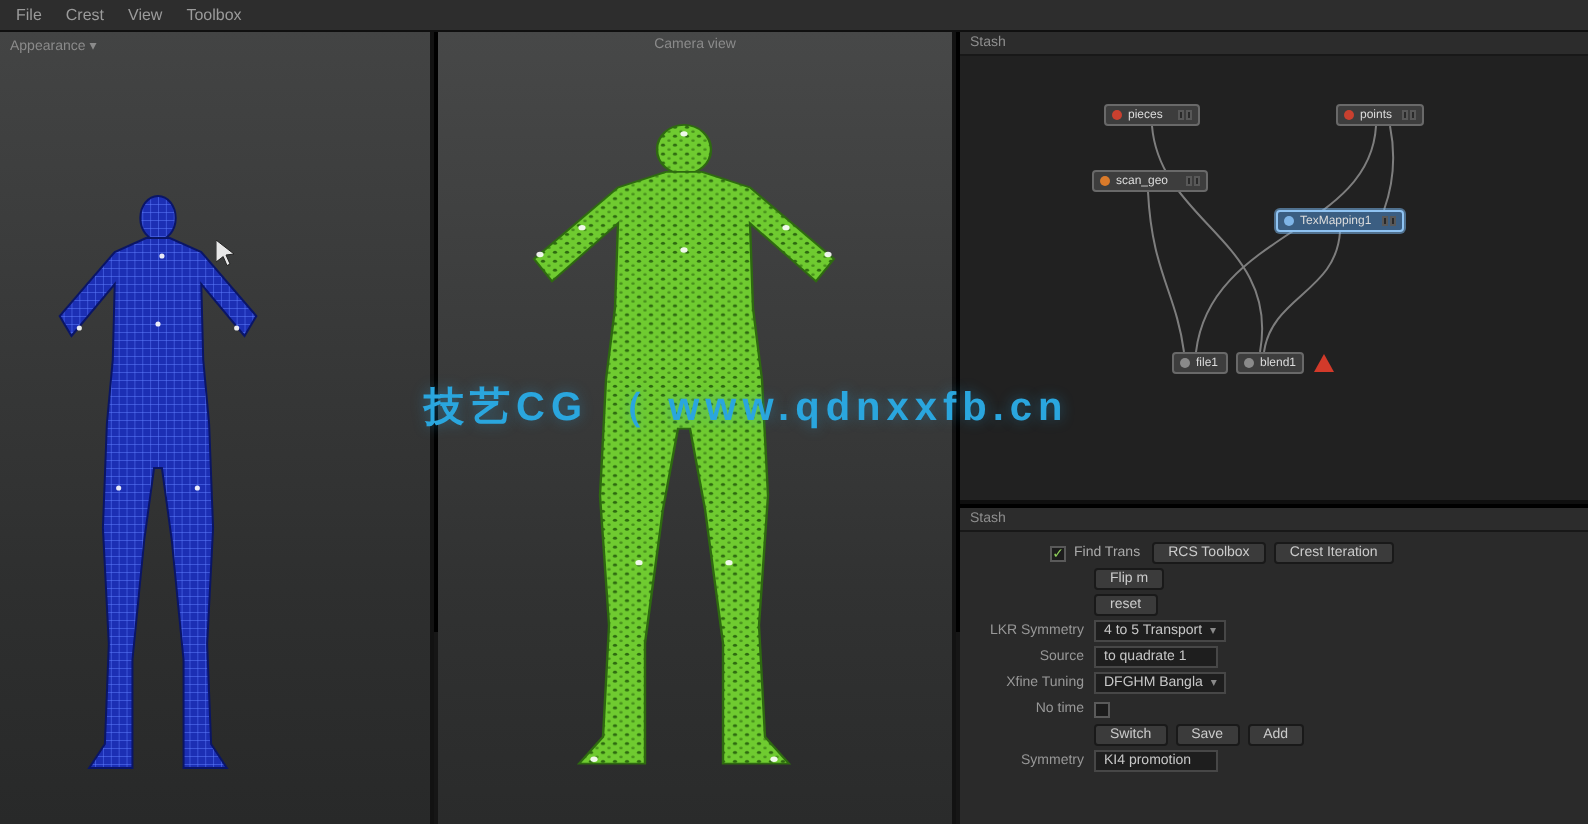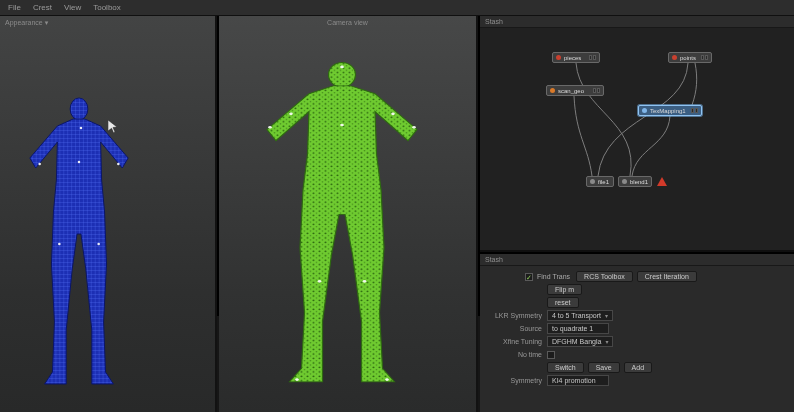--- a/index.html
+++ b/index.html
@@ -135,20 +135,21 @@
         <circle cx="94" cy="50" r="1.2"></circle>
           <circle cx="60" cy="60" r="1.2"></circle>
         <circle cx="45" cy="200" r="1.2"></circle>
           <circle cx="75" cy="200" r="1.2"></circle>
         <circle cx="30" cy="288" r="1.2"></circle>
           <circle cx="90" cy="288" r="1.2"></circle>
       </g>
     </svg>
   </div>
 
+  <div class="watermark">技艺CG （ www.qdnxxfb.cn</div>
 
   <div class="right-col">
 
     <div class="node-panel">
       <div class="panel-header">Stash</div>
 
       <svg class="wires">
         <g fill="none" stroke="#9d9d9d" stroke-width="1" opacity="0.75">
           <path d="M96,47 C100,95 160,105 150,160"></path>
           <path d="M208,47 C205,100 125,100 118,160"></path>

